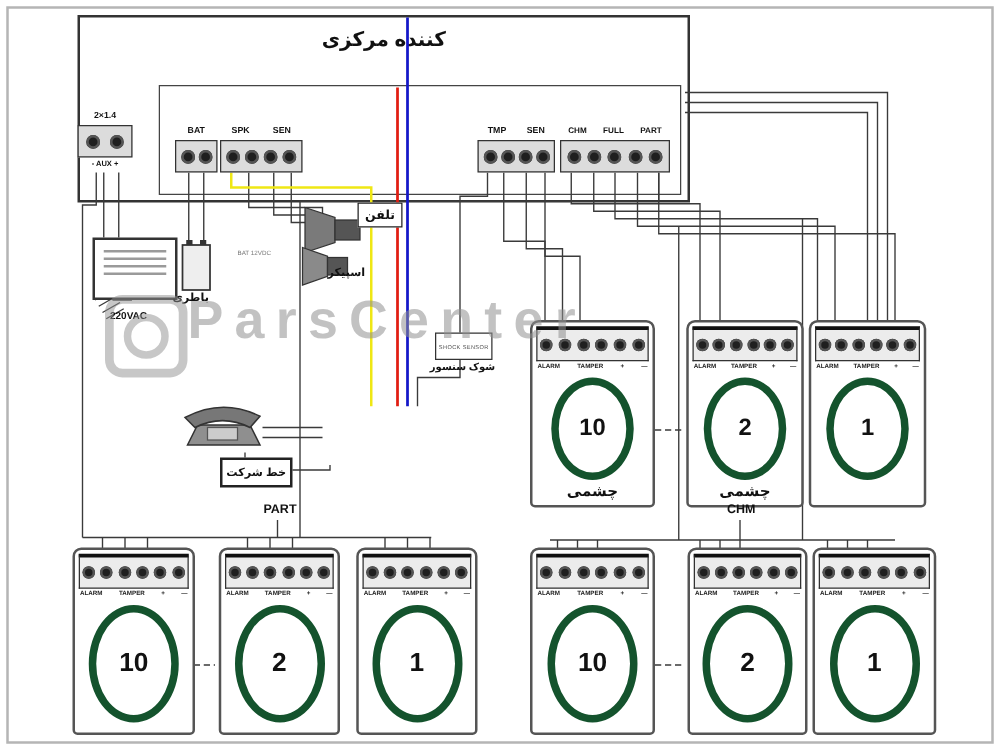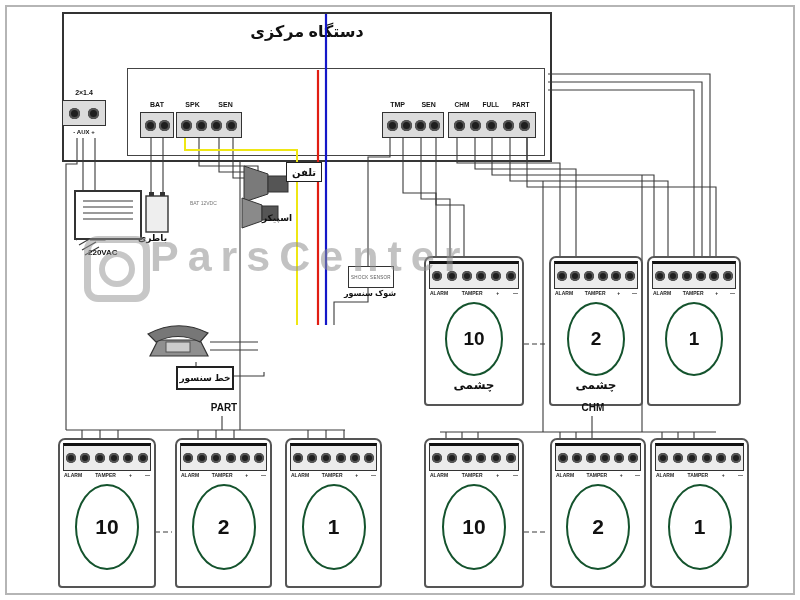--- a/index.html
+++ b/index.html
@@ -37,21 +37,21 @@
           display:flex;align-items:center;justify-content:center;font-weight:bold;font-size:16px}
   .shockbox{position:absolute;left:348px;top:266px;width:44px;height:20px;border:1.5px solid #333;background:#fff;z-index:3;
             display:flex;align-items:center;justify-content:center;font-size:4.5px;color:#555;letter-spacing:.3px}
 
   
   .det{position:absolute;border:2px solid #555;border-radius:7px 7px 4px 4px;background:#fff;z-index:3}
   .strip{margin:3px 3px 0;height:24px;border:1px solid #333;border-top:3px solid #111;background:#ececec;
          display:flex;align-items:center;justify-content:space-around}
   .strip i{width:10px;height:10px;border-radius:50%;background:var(--terminal,#1f1f1f);box-shadow:inset 0 0 0 2px #555}
   .tl{display:flex;justify-content:space-between;padding:1px 4px 0;font-size:5px;font-weight:bold;color:#222}
-  .oval{margin:6px auto 0;border:2px solid #14532d;border-radius:50%;display:flex;align-items:center;justify-content:center}
+  .oval{margin:6px auto 0;border:6px solid #14532d;border-radius:50%;display:flex;align-items:center;justify-content:center}
   .det-m .oval{width:54px;height:70px}
   .det-b .oval{width:60px;height:82px}
   .num{font-weight:bold;font-size:19px}
   .det-b .num{font-size:21px}
   .cap{text-align:center;font-weight:bold;font-size:12px;margin-top:2px;direction:rtl}
   .gl{position:absolute;font-weight:bold;font-size:10px;z-index:3;text-align:center}
 
   
   .wm{position:absolute;inset:0;z-index:6;pointer-events:none}
   .wm-logo{position:absolute;left:84px;top:236px;width:52px;height:52px;border:7px solid var(--watermark_gray,#919191);
@@ -62,21 +62,21 @@
   .wm-sub{position:absolute;left:88px;top:296px;width:452px;font-size:21px;font-weight:600;direction:rtl;text-align:center;
           color:var(--watermark_orange,#cf8f55);opacity:.9}
   .rtl{direction:rtl}
 </style>
 </head>
 <body>
 
 <div class="stage">
 
   <div class="panel">
-    <div class="panel-title rtl">دستگاه مرکزی</div>
+    <div class="panel-title rtl">کننده مرکزی</div>
     <div class="panel-inner"></div>
   </div>
 
   <div class="pb" style="left:62px;top:88px;width:44px">
     <div class="lbl">
         <span>2×1.4</span>
       </div>
     <div class="blk">
         <i></i>
         <i></i>
@@ -204,21 +204,21 @@
   <div class="lab rtl" style="left:138px;top:233px;font-size:9px">باطری</div>
   <div class="boxlbl rtl" style="left:286px;top:162px;width:34px;height:18px;font-size:10px">تلفن</div>
   <div class="lab rtl" style="left:262px;top:213px;font-size:9px">اسپیکر</div>
   <div class="lab" style="left:190px;top:200px;font-size:5px;color:#777;font-weight:normal">BAT 12VDC</div>
 
   <div class="shockbox">
     <span>SHOCK SENSOR</span>
   </div>
   <div class="lab rtl" style="left:336px;top:289px;width:68px;font-size:8px;text-align:center">شوک سنسور</div>
 
-  <div class="boxlbl rtl" style="left:176px;top:366px;width:54px;height:20px;font-size:9px;border-width:2px">خط سنسور</div>
+  <div class="boxlbl rtl" style="left:176px;top:366px;width:54px;height:20px;font-size:9px;border-width:2px">خط شرکت</div>
 
   <div class="det det-m" style="left:424px;top:256px;width:96px;height:146px">
     <div class="strip">
         <i></i>
         <i></i>
         <i></i>
         <i></i>
         <i></i>
         <i></i>
       </div>

